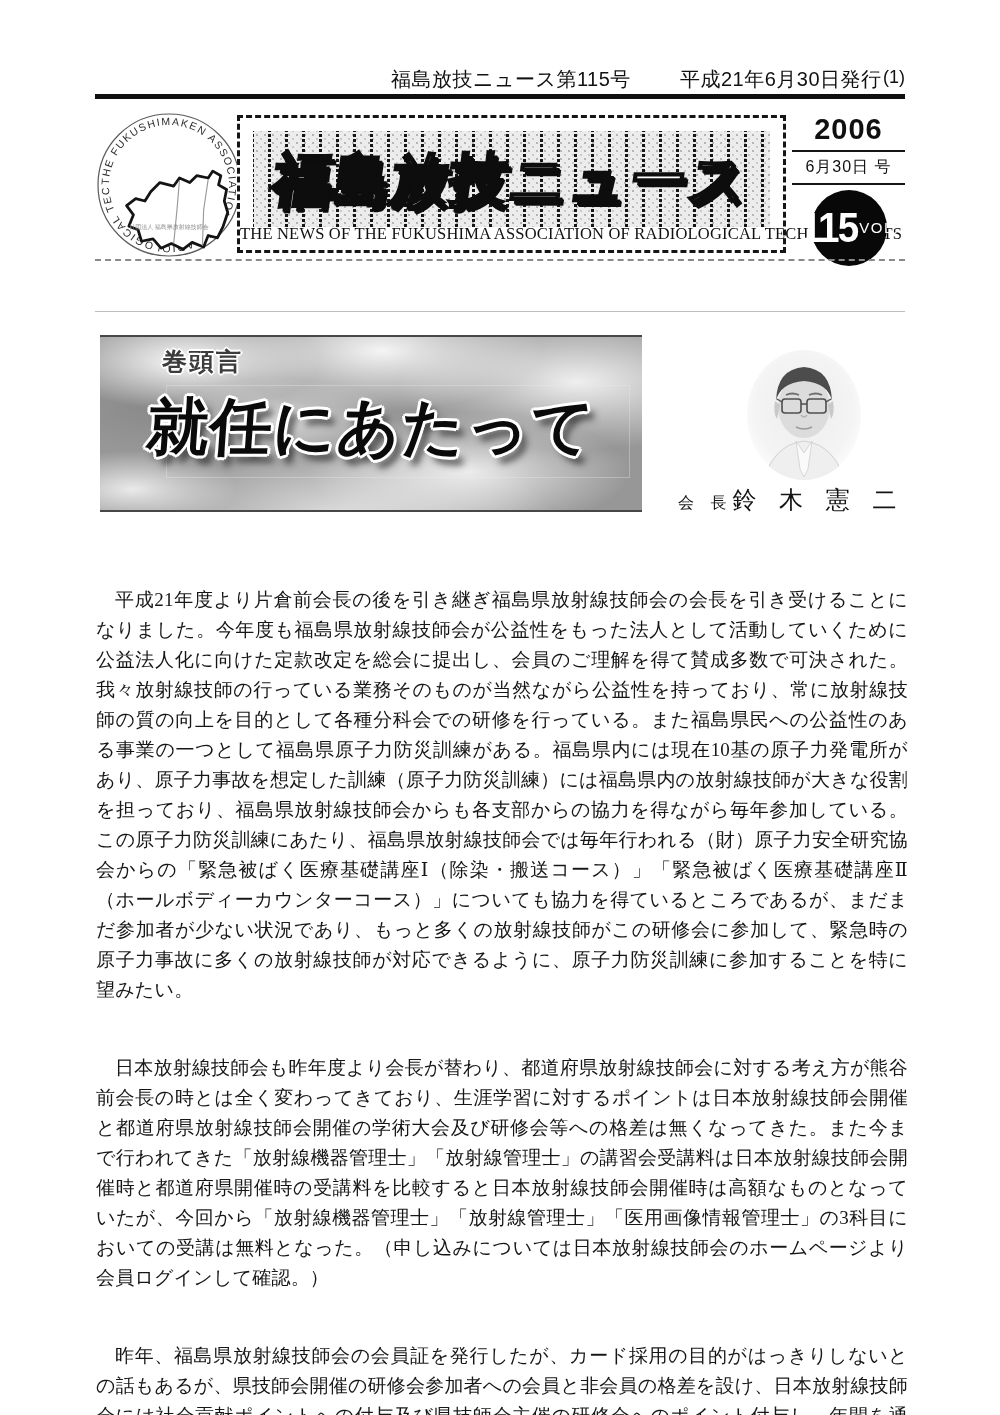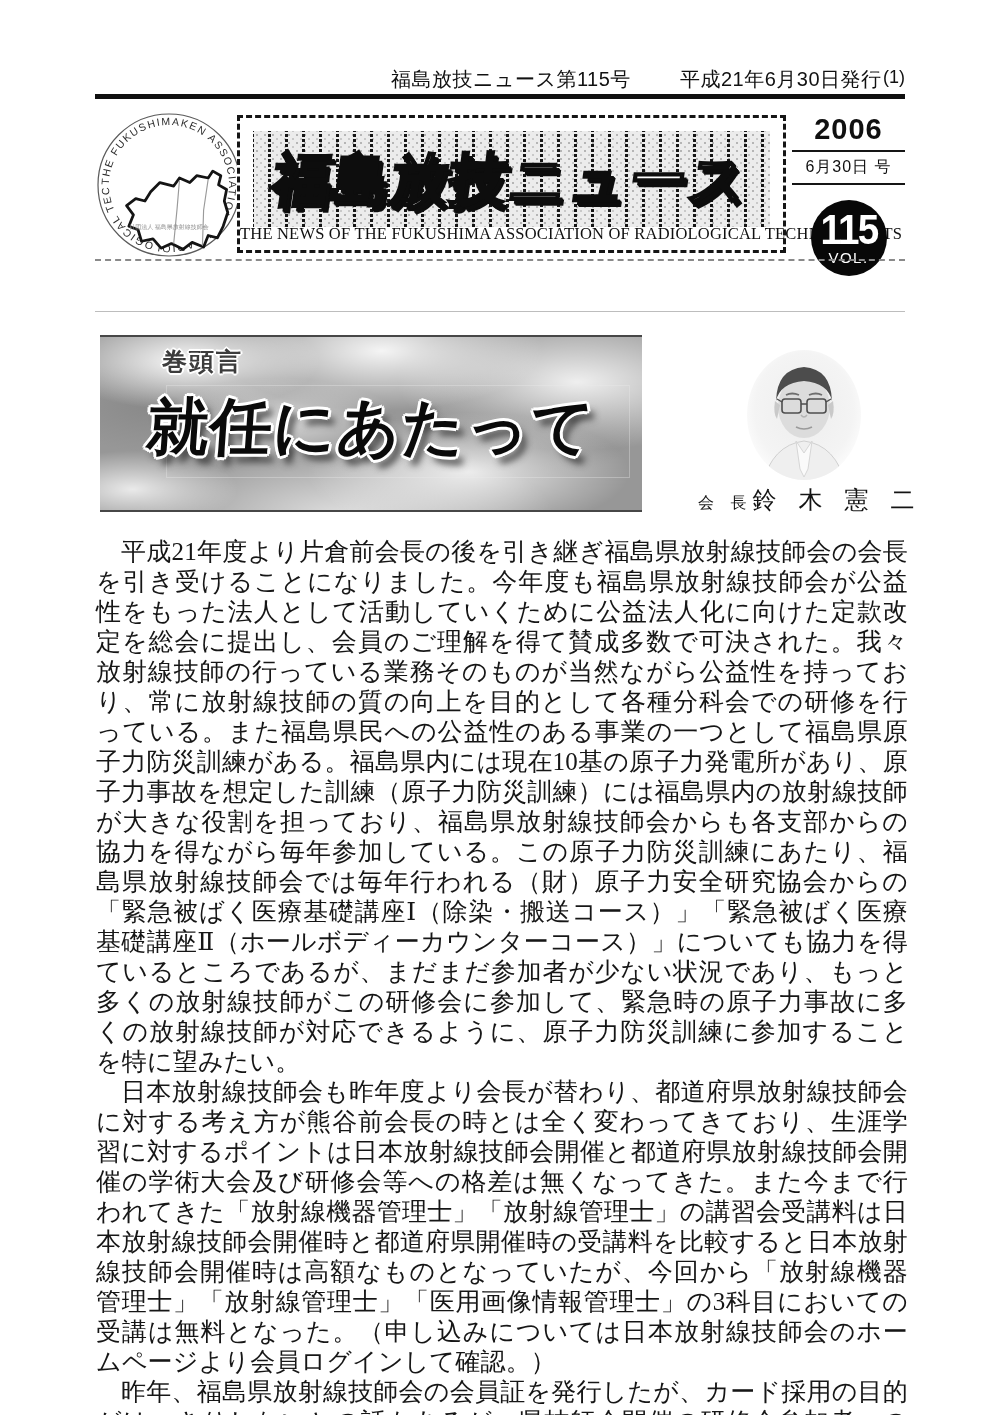--- a/index.html
+++ b/index.html
@@ -42,21 +42,21 @@
   .masthead-subtitle { position:absolute; left:0; right:0; bottom:6px; text-align:center;
     font-family:"Liberation Serif","DejaVu Serif",serif;
     font-size:16.5px; color:#101010; letter-spacing:0.2px; white-space:nowrap; }
 
   .right-col { position:absolute; left:792px; top:112px; width:113px; text-align:center;
     font-family:"Liberation Sans","DejaVu Sans",sans-serif; color:#101010; }
   .year { font-size:29px; font-weight:600; letter-spacing:1px; line-height:1.2; }
   .rc-rule { border:none; border-top:2px solid #151515; margin:3px 0 5px; }
   .issue-day { font-size:16px; font-weight:400; letter-spacing:1px; padding-bottom:2px; }
   .vol-circle { width:76px; height:76px; border-radius:50%; background:#080808;
-    margin:15px auto 0; display:flex; flex-direction:column; align-items:center;
+    margin:5px auto 0; display:flex; flex-direction:row; align-items:center;
     justify-content:center; color:#fff; }
   .vol-number { font-size:42px; font-weight:bold; line-height:0.95; letter-spacing:-2px;
     transform:scaleX(0.92); }
   .vol-label { font-size:15px; letter-spacing:1.5px; line-height:1; }
 
   .masthead-bottom-rule { position:absolute; top:259px; left:95px; width:810px;
     border-top:2px dashed #8a8a8a; }
 
   
   .publisher { position:absolute; top:269px; left:95px; width:810px; height:42px; }
@@ -94,31 +94,31 @@
   .feature-title { position:absolute; left:0; right:0; top:48px; text-align:center;
     font-family:"Liberation Serif","DejaVu Serif",serif;
     font-size:62px; font-weight:bold; color:#0a0a0a; white-space:nowrap;
     letter-spacing:1px; transform:skewX(-4deg);
     text-shadow:-3px 0 0 #fff, 3px 0 0 #fff, 0 -3px 0 #fff, 0 3px 0 #fff,
       -2px -2px 0 #fff, 2px 2px 0 #fff, 2px -2px 0 #fff, -2px 2px 0 #fff,
       7px 8px 7px rgba(45,45,45,0.85); }
 
   
   .portrait { position:absolute; left:744px; top:349px; width:120px; height:136px; }
-  .author-row { position:absolute; left:698px; top:484px; width:207px;
+  .author-row { position:absolute; left:678px; top:484px; width:207px;
     display:flex; align-items:baseline; justify-content:space-between; color:#141414; }
   .author-title { font-family:"Liberation Sans","DejaVu Sans",sans-serif;
     font-size:16px; letter-spacing:6px; white-space:nowrap; }
-  .author-name { font-family:Liberation Serif, serif;
+  .author-name { font-family:Liberation Sans, sans-serif;
     font-size:24px; letter-spacing:8px; white-space:nowrap; }
 
   
   .article { position:absolute; left:96px; top:537px; width:812px; }
-  .article p { font-size:25px; line-height:30px; text-align:justify;
-    text-indent:1em; color:#161616; letter-spacing:0.2px; }
+  .article p { font-size:19px; line-height:30px; text-align:justify;
+    text-indent:1em; color:#161616; letter-spacing:0.2px;margin-top:48px; }
 
   svg text { font-family:"Liberation Sans","DejaVu Sans",sans-serif; }
 </style>
 </head>
 <body>
 
 <div class="page">
 
   <div class="top-header">
     <span class="th-issue">福島放技ニュース第115号</span>

